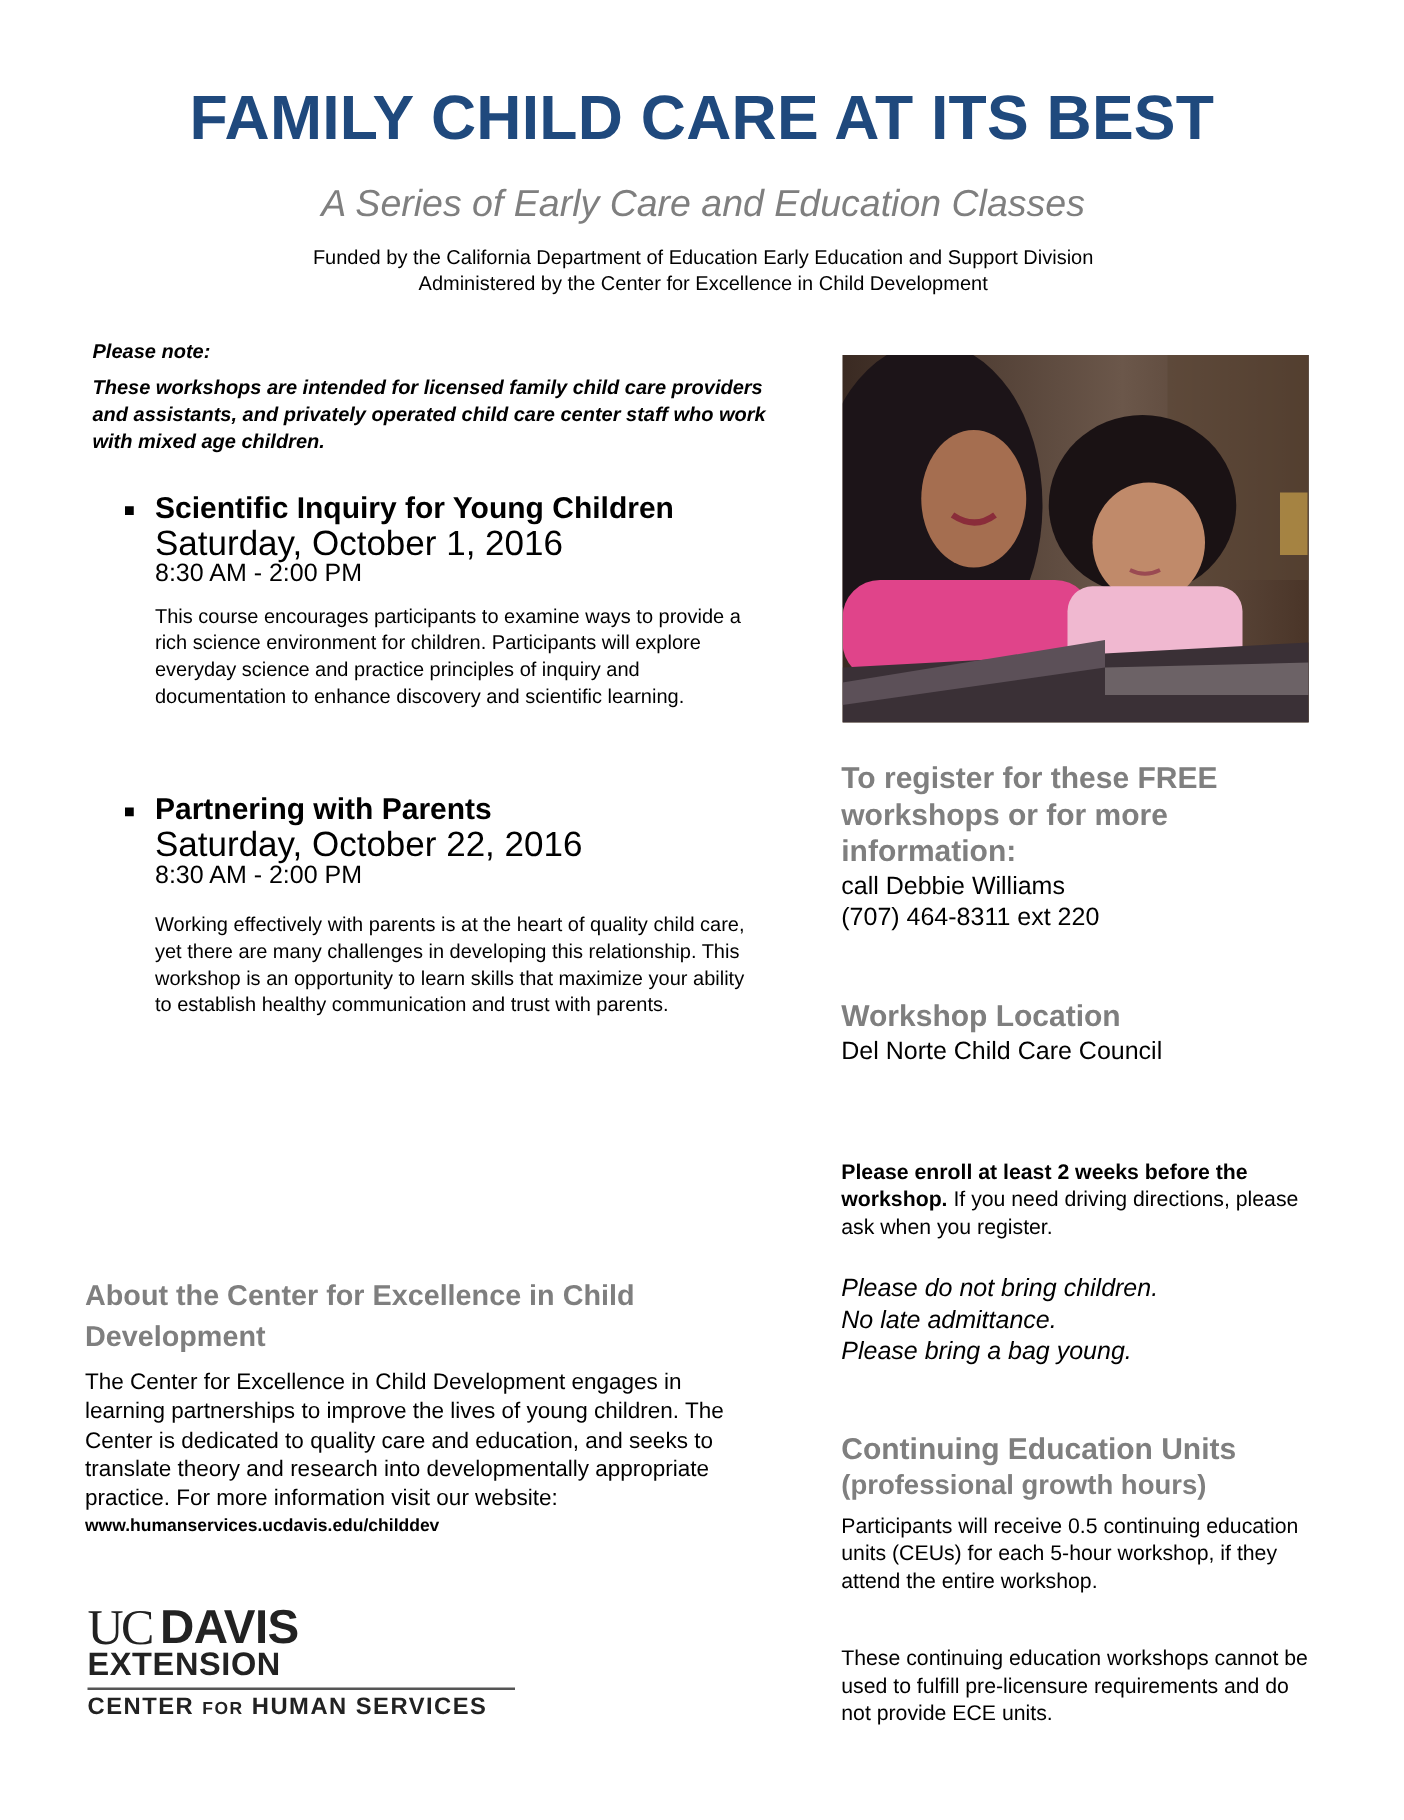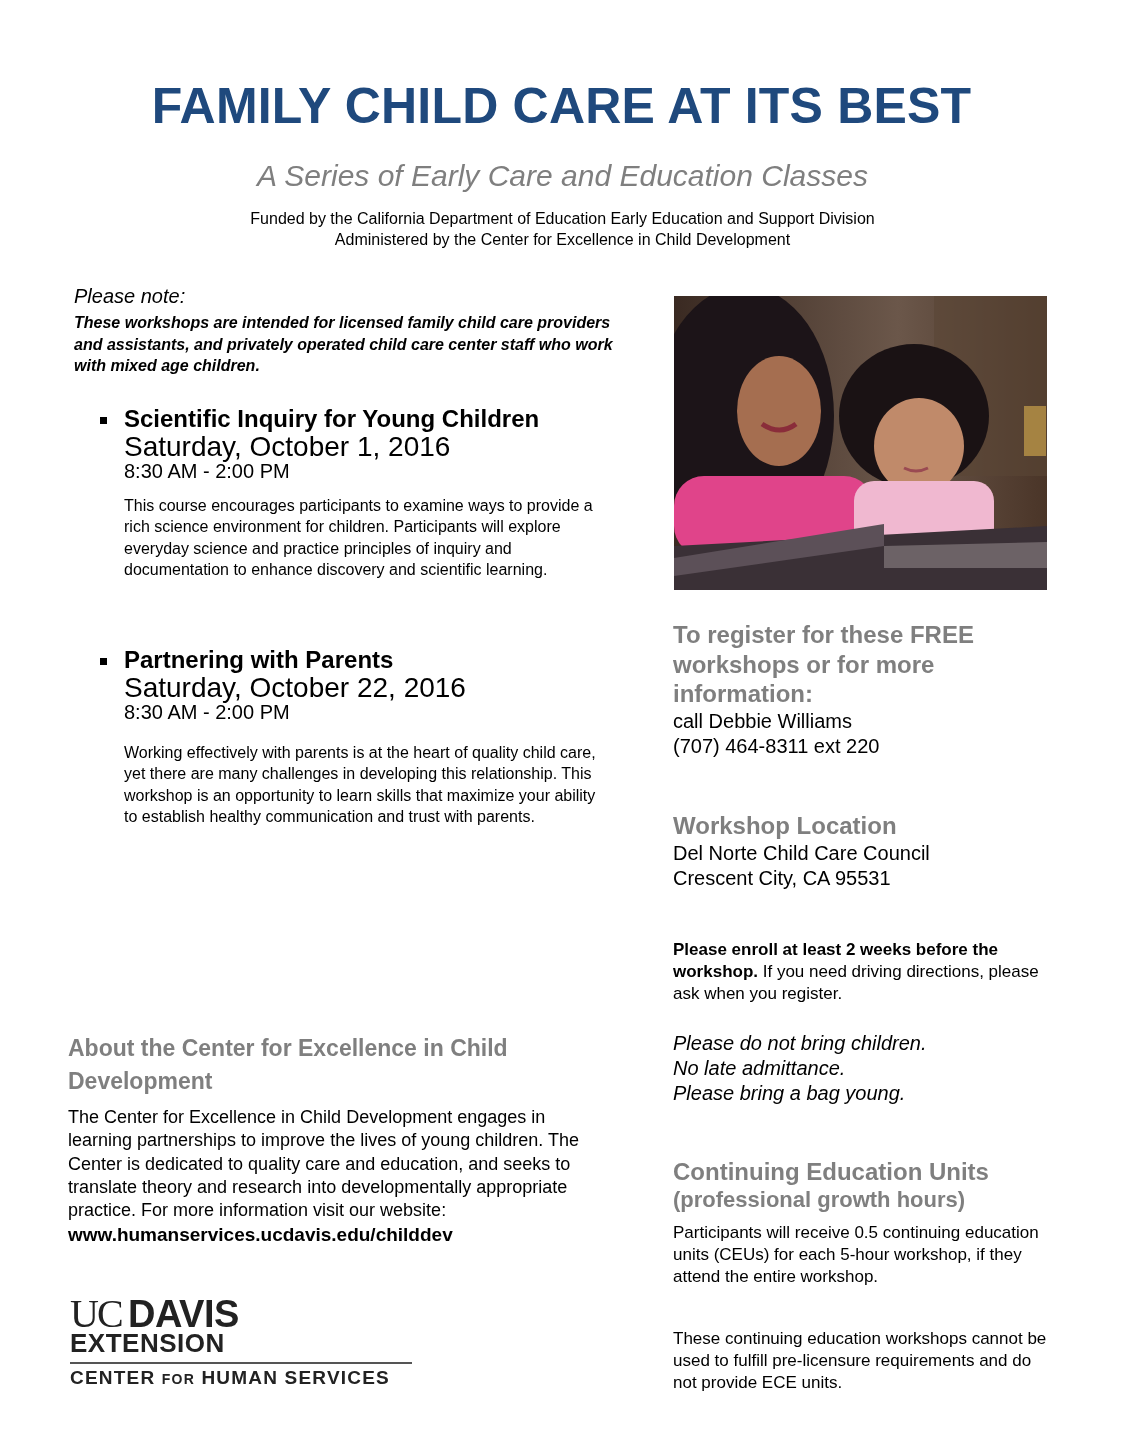--- a/index.html
+++ b/index.html
@@ -1,41 +1,41 @@
 <!DOCTYPE html>
 <html><head>
   <meta charset="utf-8">
   <style>
     html, body { margin: 0; padding: 0; background: #ffffff; }
     body { width: 1123px; height: 1456px; position: relative; overflow: hidden;
            font-family: "Liberation Sans", sans-serif; color: #000; }
-    .abs { position: absolute; margin-top: 12px; }
+    .abs { position: absolute; }
     .title { left: 0; width: 1123px; top: 64px; text-align: center; font-size: 50px; font-weight: bold;
              color: #1f497d; letter-spacing: 0.2px; line-height: 60px; }
     .subtitle { left: 0; width: 1125px; top: 146px; text-align: center; font-size: 30px; font-style: italic;
                 color: #7f7f7f; line-height: 36px; }
     .funded { left: 0; width: 1125px; top: 196px; text-align: center; font-size: 16px; line-height: 21px; }
 
-    .note-label { left: 74px; top: 273px; font-size: 20px; font-weight: normal; font-style: italic; text-align: center; }
+    .note-label { left: 74px; top: 273px; font-size: 16px; font-weight: bold; font-style: italic; text-align: center; }
     .note-text { left: 74px; top: 300px; width: 560px; font-size: 16px; font-weight: bold; font-style: italic; line-height: 21.5px; }
 
     .ws { left: 100px; width: 520px; }
     .ws .bullet { position: absolute; left: 0; top: 12px; width: 7px; height: 7px; background: #000; }
     .ws .name { position: absolute; left: 24px; top: 0; font-size: 24px; font-weight: bold; white-space: nowrap; line-height: 28px; }
     .ws .date { position: absolute; left: 24px; top: 29px; font-size: 28px; line-height: 25px; }
     .ws .time { position: absolute; left: 24px; top: 54px; font-size: 20px; line-height: 25px; }
     .ws .desc { position: absolute; left: 24px; font-size: 16px; line-height: 21.4px; width: 495px; }
     #ws1 { top: 393px; }
     #ws1 .desc { top: 90px; }
     #ws2 { top: 634px; }
     #ws2 .desc { top: 96px; width: 475px; }
 
     .about-h { left: 68px; top: 1020px; width: 540px; font-size: 23px; font-weight: bold; color: #7f7f7f; line-height: 33px; }
     .about-p { left: 68px; top: 1094px; width: 545px; font-size: 18px; line-height: 23.3px; }
-    .about-url { left: 68px; top: 1212px; font-size: 19px; font-weight: bold; }
+    .about-url { left: 68px; top: 1212px; font-size: 14px; font-weight: bold; }
 
     .logo { left: 70px; top: 1284px; width: 345px; height: 96px; }
     .logo .uc { position: absolute; left: 0; top: 0; font-family: "Liberation Serif", serif; font-size: 40px; line-height: 36px; color: #222; letter-spacing: -2px; }
     .logo .davis { position: absolute; left: 58px; top: 0; font-size: 38px; font-weight: bold; line-height: 36px; color: #222; letter-spacing: -0.5px; }
     .logo .ext { position: absolute; left: 0; top: 33px; font-size: 26px; font-weight: bold; line-height: 28px; color: #222; letter-spacing: 0.5px; }
     .logo .rule { position: absolute; left: 0; top: 66px; width: 342px; height: 2px; background: #555; }
     .logo .chs { position: absolute; left: 0; top: 70px; font-size: 19px; font-weight: bold; line-height: 24px; color: #222; letter-spacing: 1.2px; white-space: nowrap; }
     .logo .chs .small { font-size: 14px; }
 
     .photo { left: 674px; top: 284px; width: 373px; height: 294px; overflow: hidden; background: #4a3a30; }
@@ -123,21 +123,20 @@
 
 <div class="abs rh reg-h">To register for these FREE workshops or for more information:</div>
 <div class="abs rt reg-t">
   <div>call Debbie Williams</div>
   <div>(707) 464-8311 ext 220</div>
 </div>
 
 <div class="abs rh loc-h">Workshop Location</div>
 <div class="abs rt loc-t">
   <div>Del Norte Child Care Council</div>
-  <div>Crescent City, CA  95531</div>
 </div>
 
 <div class="abs rs enroll"><b>Please enroll at least 2 weeks before the workshop.</b><span> If you need driving directions, please ask when you register.</span></div>
 
 <div class="abs rt rules">
   <div>Please do not bring children.</div>
   <div>No late admittance.</div>
   <div>Please bring a bag young.</div>
 </div>
 

